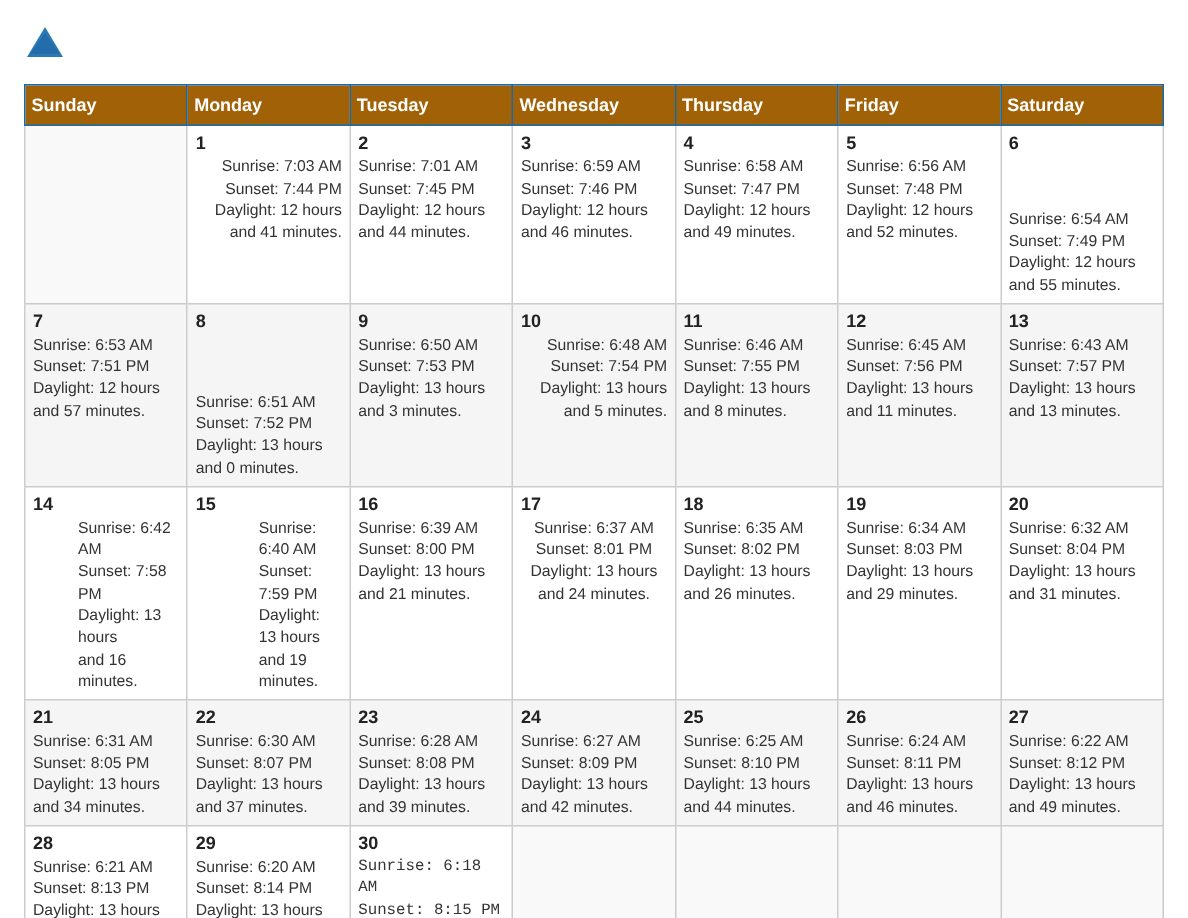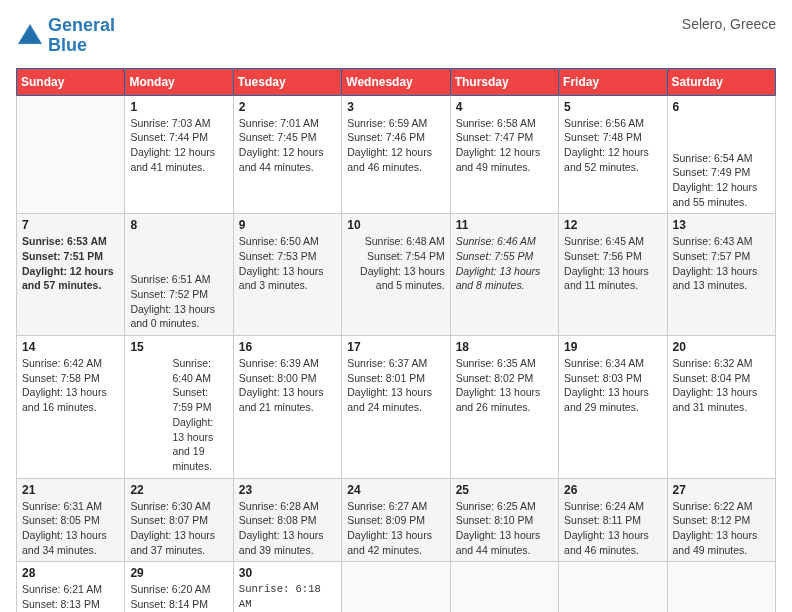--- a/index.html
+++ b/index.html
@@ -45,21 +45,21 @@
     .subtitle {
       font-size: 14px;
       color: #555;
     }
     table {
       width: 100%;
       border-collapse: collapse;
       font-size: 11px;
     }
     thead tr th {
-      background-color: #ef4444;
+      background-color: #a16207;
       color: #fff;
       padding: 6px 4px;
       text-align: left;
       font-size: 12px;
       font-weight: bold;
       border: 1px solid #1a6aa8;
     }
     tbody tr td {
       border: 1px solid #ccc;
       vertical-align: top;
@@ -89,48 +89,43 @@
   </style>
 </head>
 <body>
 
 <div class="header">
   <div class="logo">
     <svg class="logo-icon" viewBox="0 0 28 28">
       <polygon points="14,2 26,22 2,22" fill="#2a7ab8"></polygon>
       <polygon points="14,6 24,20 4,20" fill="#1a5a98" opacity="0.4"></polygon>
     </svg>
-    <div class="logo-text">
-      <span>General</span><br>
-      <span style="color:#2a7ab8">Blue</span>
-    </div>
   </div>
   <div class="title-block">
-    <div class="subtitle">Selero, Greece</div>
   </div>
 </div>
 
 <table>
   <thead>
     <tr id="weekday-header">
         <th>Sunday</th>
         <th>Monday</th>
         <th>Tuesday</th>
         <th>Wednesday</th>
         <th>Thursday</th>
         <th>Friday</th>
         <th>Saturday</th>
       </tr>
   </thead>
   <tbody id="calendar-body">
       <tr>
         <td class="empty"></td>
         <td>
           <span class="day-num">1</span>
-          <div class="day-info" style="white-space: pre-line;">Sunrise: 7:03 AM
+          <div class="day-info" style="white-space: pre-line; text-align: right;">Sunrise: 7:03 AM
 Sunset: 7:44 PM
 Daylight: 12 hours
 and 41 minutes.</div>
         </td>
         <td>
           <span class="day-num">2</span>
           <div class="day-info" style="white-space: pre-line;">Sunrise: 7:01 AM
 Sunset: 7:45 PM
 Daylight: 12 hours
 and 44 minutes.</div>
@@ -160,21 +155,21 @@
           <span class="day-num">6</span>
           <div class="day-info" style="white-space: pre-line; margin-top: 37px;">Sunrise: 6:54 AM
 Sunset: 7:49 PM
 Daylight: 12 hours
 and 55 minutes.</div>
         </td>
       </tr>
       <tr>
         <td>
           <span class="day-num">7</span>
-          <div class="day-info" style="white-space: pre-line; font-weight: bold;">Sunrise: 6:53 AM
+          <div class="day-info" style="white-space: pre-line;">Sunrise: 6:53 AM
 Sunset: 7:51 PM
 Daylight: 12 hours
 and 57 minutes.</div>
         </td>
         <td>
           <span class="day-num">8</span>
           <div class="day-info" style="white-space: pre-line; margin-top: 40px;">Sunrise: 6:51 AM
 Sunset: 7:52 PM
 Daylight: 13 hours
 and 0 minutes.</div>
@@ -188,21 +183,21 @@
         </td>
         <td>
           <span class="day-num">10</span>
           <div class="day-info" style="white-space: pre-line; text-align: right;">Sunrise: 6:48 AM
 Sunset: 7:54 PM
 Daylight: 13 hours
 and 5 minutes.</div>
         </td>
         <td>
           <span class="day-num">11</span>
-          <div class="day-info" style="white-space: pre-line; font-style: italic;">Sunrise: 6:46 AM
+          <div class="day-info" style="white-space: pre-line;">Sunrise: 6:46 AM
 Sunset: 7:55 PM
 Daylight: 13 hours
 and 8 minutes.</div>
         </td>
         <td>
           <span class="day-num">12</span>
           <div class="day-info" style="white-space: pre-line;">Sunrise: 6:45 AM
 Sunset: 7:56 PM
 Daylight: 13 hours
 and 11 minutes.</div>
@@ -211,42 +206,42 @@
           <span class="day-num">13</span>
           <div class="day-info" style="white-space: pre-line;">Sunrise: 6:43 AM
 Sunset: 7:57 PM
 Daylight: 13 hours
 and 13 minutes.</div>
         </td>
       </tr>
       <tr>
         <td>
           <span class="day-num">14</span>
-          <div class="day-info" style="white-space: pre-line;">Sunrise: 6:42 AM
+          <div class="day-info" style="white-space: pre-line; margin-left: 30px;">Sunrise: 6:42 AM
 Sunset: 7:58 PM
 Daylight: 13 hours
 and 16 minutes.</div>
         </td>
         <td>
           <span class="day-num">15</span>
           <div class="day-info" style="white-space: pre-line; margin-left: 42px;">Sunrise: 6:40 AM
 Sunset: 7:59 PM
 Daylight: 13 hours
 and 19 minutes.</div>
         </td>
         <td>
           <span class="day-num">16</span>
           <div class="day-info" style="white-space: pre-line;">Sunrise: 6:39 AM
 Sunset: 8:00 PM
 Daylight: 13 hours
 and 21 minutes.</div>
         </td>
         <td>
           <span class="day-num">17</span>
-          <div class="day-info" style="white-space: pre-line;">Sunrise: 6:37 AM
+          <div class="day-info" style="white-space: pre-line; text-align: center;">Sunrise: 6:37 AM
 Sunset: 8:01 PM
 Daylight: 13 hours
 and 24 minutes.</div>
         </td>
         <td>
           <span class="day-num">18</span>
           <div class="day-info" style="white-space: pre-line;">Sunrise: 6:35 AM
 Sunset: 8:02 PM
 Daylight: 13 hours
 and 26 minutes.</div>

